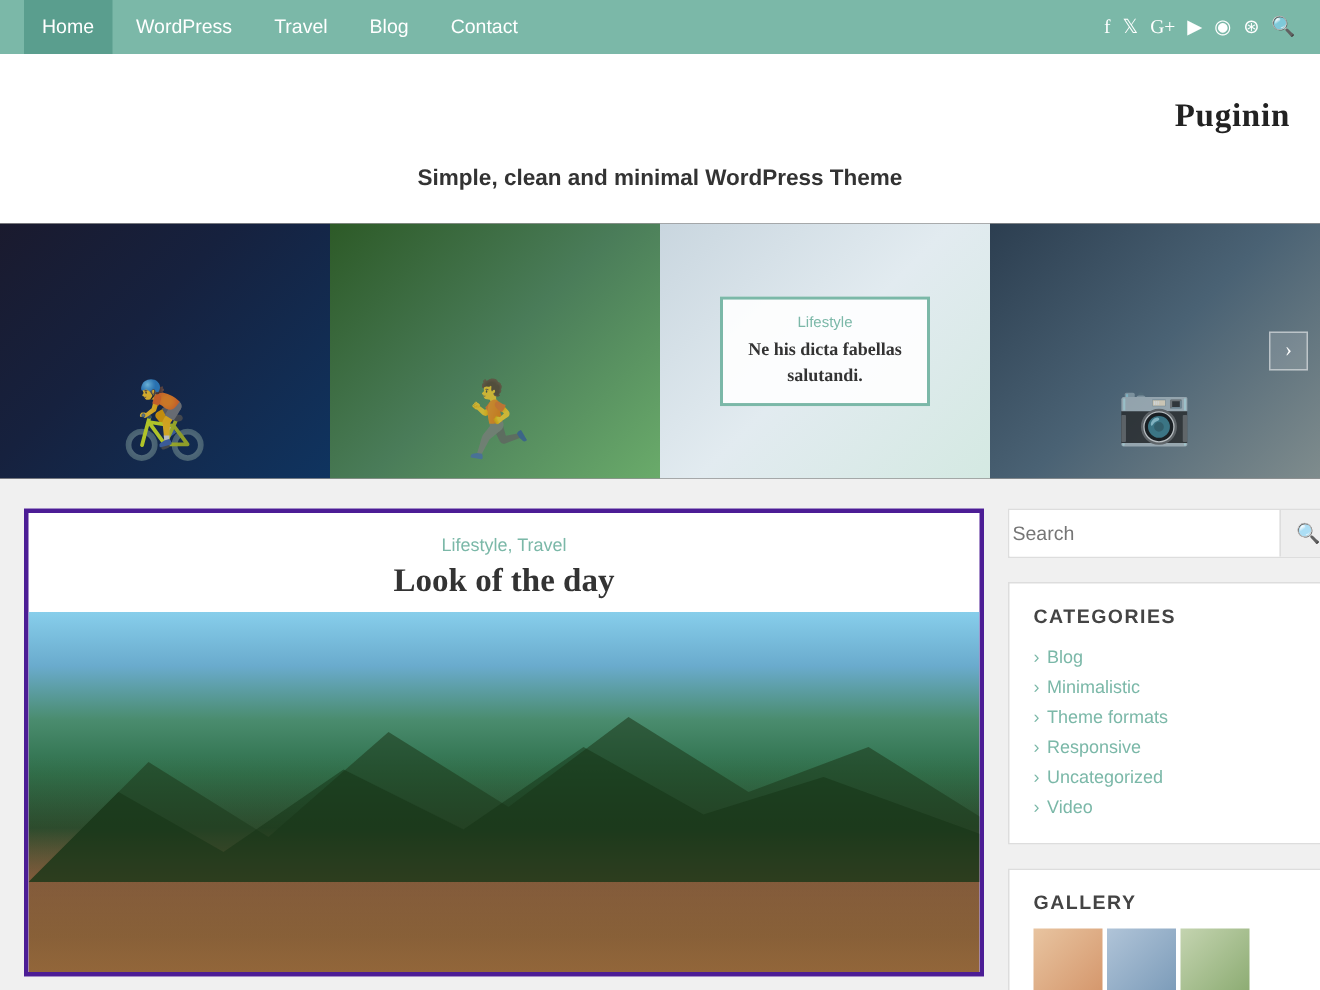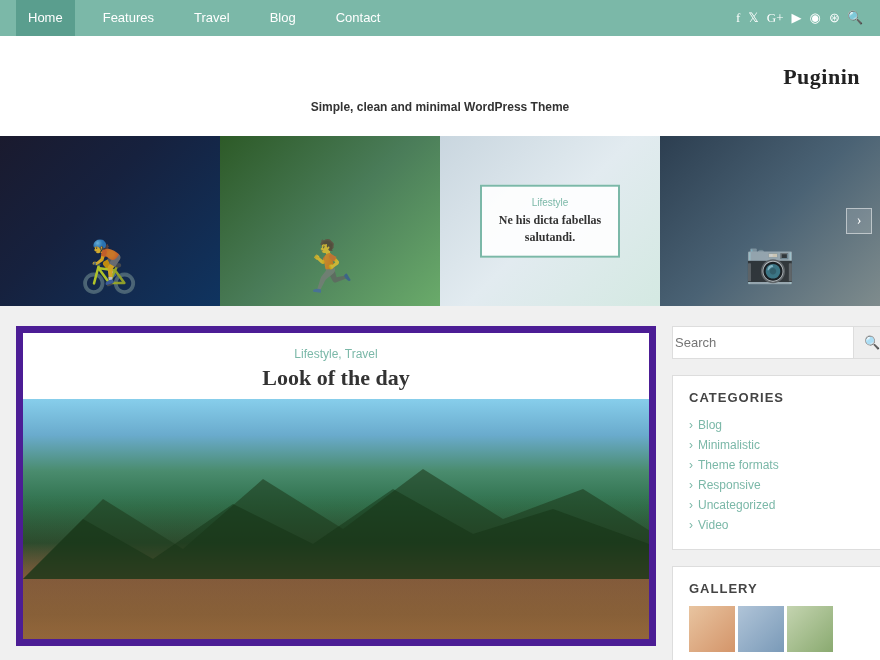--- a/index.html
+++ b/index.html
@@ -7,21 +7,21 @@
 
     
     nav {
       background: #7bb8a8;
       display: flex;
       align-items: center;
       justify-content: space-between;
       padding: 0 16px;
       height: 36px;
     }
-    .nav-links { display: flex; gap: 16px; }
+    .nav-links { display: flex; gap: 4px; }
     .nav-links a {
       color: #fff;
       text-decoration: none;
       font-family: Arial, sans-serif;
       font-size: 13px;
       padding: 0 12px;
       line-height: 36px;
       display: block;
     }
     .nav-links a.active { background: #5a9e8e; }
@@ -37,23 +37,23 @@
     .site-title {
       font-family: Georgia, serif;
       font-size: 22px;
       font-weight: bold;
       color: #222;
       letter-spacing: 0.5px;
       text-align: right;
     }
     .site-tagline {
       font-family: Arial, sans-serif;
-      font-size: 12px;
+      font-size: 15px;
       color: #333;
-      margin-top: 10px;
+      margin-top: 20px;
       font-weight: bold;
     }
 
     
     .slider {
       width: 880px;
       height: 170px;
       display: flex;
       position: relative;
       overflow: hidden;
@@ -155,21 +155,21 @@
       background: #f0f0f0;
     }
 
     
     .post-area {
       flex: 0 0 640px;
       margin-right: 16px;
     }
     .post-card {
       background: #fff;
-      border: 7px solid #4c1d95;
+      border: 3px solid #4c1d95;
       padding: 0;
       overflow: hidden;
     }
     .post-meta {
       text-align: center;
       padding: 14px 20px 8px;
     }
     .post-categories {
       font-family: Arial, sans-serif;
       font-size: 12px;
@@ -298,21 +298,21 @@
     .gallery-thumb-1 { background: linear-gradient(135deg, #e8c4a0 0%, #d4956a 100%); }
     .gallery-thumb-2 { background: linear-gradient(135deg, #b0c4d8 0%, #7a9ab8 100%); }
     .gallery-thumb-3 { background: linear-gradient(135deg, #c4d4b0 0%, #8aaa70 100%); }
   </style>
 </head>
 <body>
 
 <nav>
   <div class="nav-links">
     <a href="#" class="active">Home</a>
-    <a href="#">Features</a>
+    <a href="#">WordPress</a>
     <a href="#">Travel</a>
     <a href="#">Blog</a>
     <a href="#">Contact</a>
   </div>
   <div class="nav-icons">
     <span>f</span>
     <span>𝕏</span>
     <span>G+</span>
     <span>▶</span>
     <span>◉</span>

